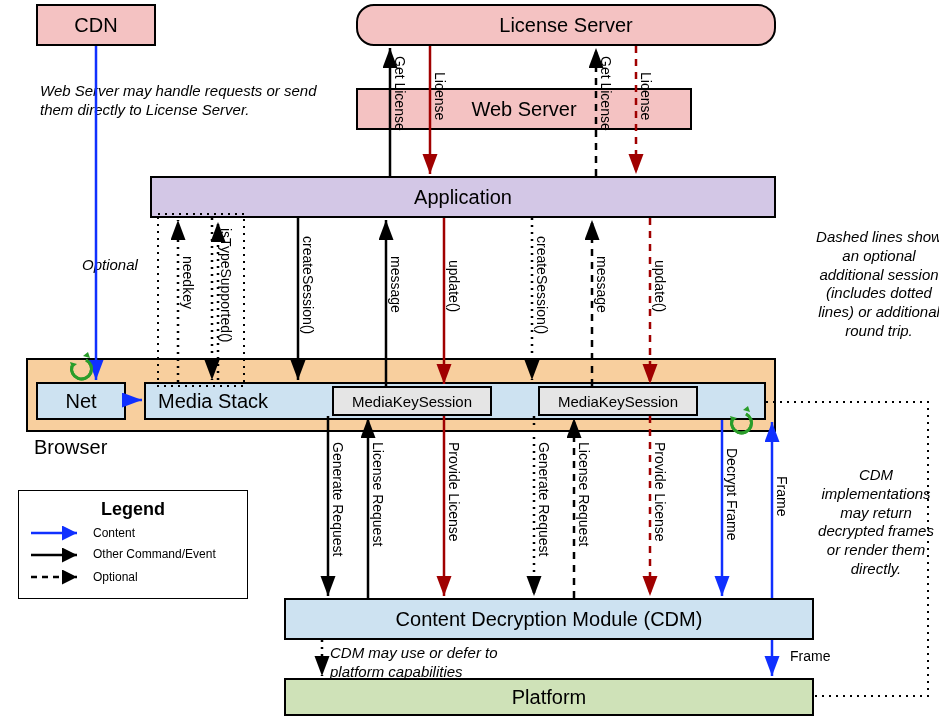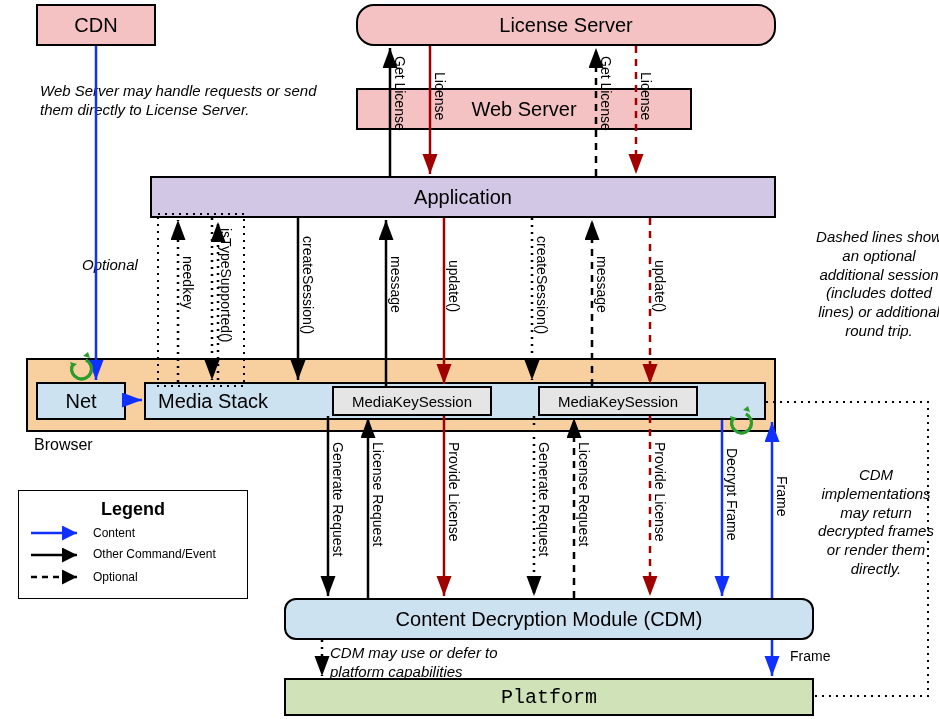--- a/index.html
+++ b/index.html
@@ -19,21 +19,21 @@
     display: flex;
     align-items: center;
     justify-content: center;
     font-size: 20px;
   }
   .pink { background: #f4c2c2; }
   .purple { background: #d3c7e6; }
   .orange { background: #f8cf9e; }
   .blue { background: #cde2f1; }
   .beige { background: #e5e5e5; }
-  .green { background: #cfe2b8; font-family: Liberation Mono, monospace; }
+  .green { background: #cfe2b8; }
   .note {
     position: absolute;
     font-style: italic;
     font-size: 15px;
     line-height: 1.25;
     text-align: center;
   }
   .vlabel {
     position: absolute;
     font-size: 14px;
@@ -72,39 +72,39 @@
 <div class="box pink" style="left:356px; top:88px; width:336px; height:42px;">
   <span>Web Server</span>
 </div>
 
 <div class="box purple" style="left:150px; top:176px; width:626px; height:42px;">
   <span>Application</span>
 </div>
 
 <div class="box orange" style="left:26px; top:358px; width:750px; height:74px; justify-content:flex-start;">
 </div>
-<div style="position:absolute; left:34px; top:436px; font-size:16px;">Browser</div>
+<div style="position:absolute; left:34px; top:436px; font-size:20px;">Browser</div>
 
 <div class="box blue" style="left:36px; top:382px; width:90px; height:38px;">
   <span>Net</span>
 </div>
 
 <div class="box blue" style="left:144px; top:382px; width:622px; height:38px; justify-content:flex-start; padding-left:12px;">
   <span>Media Stack</span>
 </div>
 
 <div class="box beige" style="left:332px; top:386px; width:160px; height:30px; font-size:15px;">
   <span>MediaKeySession</span>
 </div>
 
 <div class="box beige" style="left:538px; top:386px; width:160px; height:30px; font-size:15px;">
   <span>MediaKeySession</span>
 </div>
 
-<div class="box blue" style="left:284px; top:598px; width:530px; height:42px;border-radius:12px;">
+<div class="box blue" style="left:284px; top:598px; width:530px; height:42px;">
   <span>Content Decryption Module (CDM)</span>
 </div>
 
 <div class="box green" style="left:284px; top:678px; width:530px; height:38px;">
   <span>Platform</span>
 </div>
 
 <div class="note" style="left:40px; top:82px; width:300px; text-align:left;">Web Server may handle requests or send them directly to License Server.</div>
 <div class="note" style="left:82px; top:256px;">Optional</div>
 <div class="note" style="left:786px; top:228px; width:140px;margin-left:23px;">Dashed lines show an optional additional session (includes dotted lines) or additional round trip.</div>

